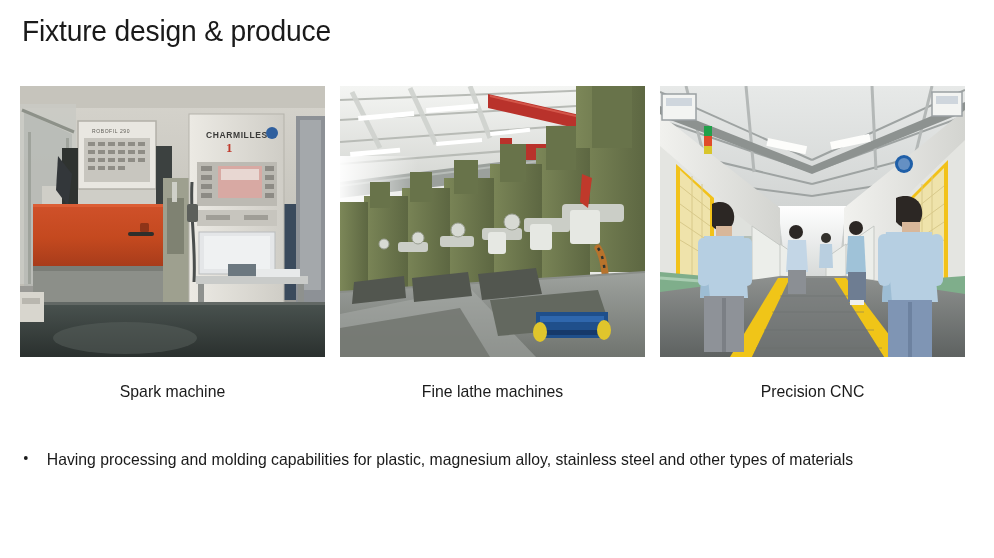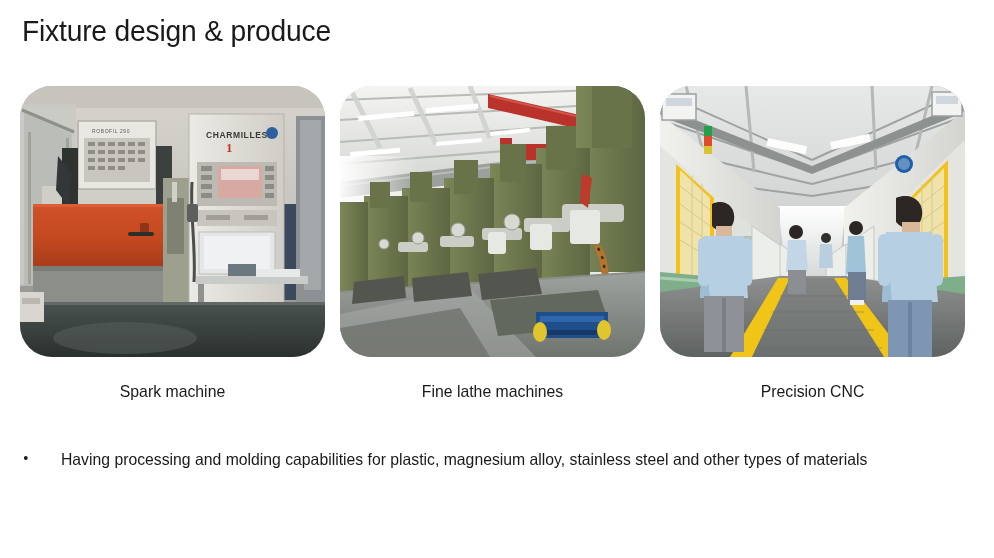--- a/index.html
+++ b/index.html
@@ -32,21 +32,20 @@
   }
 
   
   .photo {
     position: absolute;
     top: 86px;
     width: 305px;
     height: 271px;
     overflow: hidden;
     background: #9a9a96;
-    border-radius: 32px;
   }
   #photo-1 { left: 20px; }
   #photo-2 { left: 340px; }
   #photo-3 { left: 660px; }
   .photo svg { display: block; width: 100%; height: 100%; }
 
   
   .caption {
     position: absolute;
     top: 381px;
@@ -60,21 +59,20 @@
   #caption-1 { left: 20px; }
   #caption-2 { left: 340px; }
   #caption-3 { left: 660px; }
 
   
   #bullet-list {
     position: absolute;
     left: 22px;
     top: 440px;
     width: 900px;
-    text-align: center;
   }
   .bullet-row {
     position: relative;
     padding-left: 26px;
     font-size: 16.5px;
     line-height: 38px;
     color: #1a1a1a;
     transform: scaleX(0.955);
     transform-origin: left top;
   }

